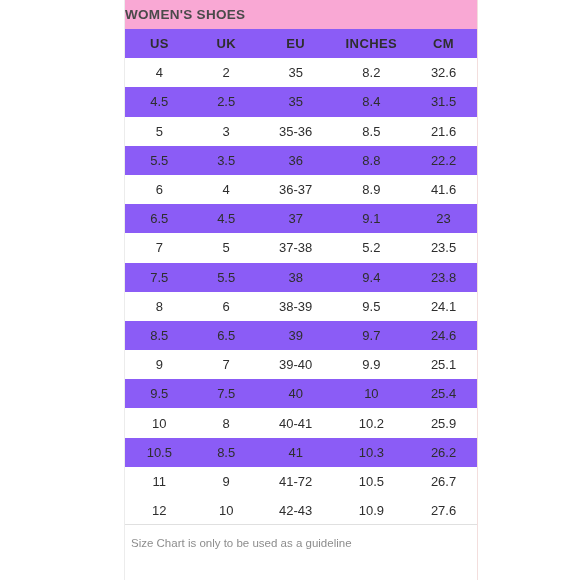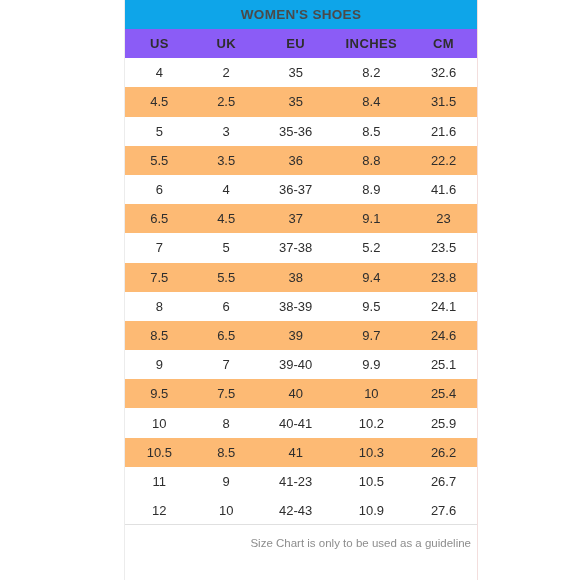--- a/index.html
+++ b/index.html
@@ -27,26 +27,26 @@
     height: 580px;
     background: #ffffff;
     border-left: 1px solid #ececec;
     border-right: 1px solid #f3dedd;
     box-sizing: border-box;
     overflow: hidden;
   }
   .chart-title {
     height: 29px;
     line-height: 29px;
-    text-align: center;
+    text-align: left;
     font-size: 13.5px;
     font-weight: bold;
     color: #4a4a4a;
     letter-spacing: 0.3px;
-    background: #0ea5e9;
+    background: #f9a8d4;
   }
   table.size-table {
     width: 100%;
     border-collapse: collapse;
     table-layout: fixed;
   }
   table.size-table th,
   table.size-table td {
     text-align: center;
     font-size: 13px;
@@ -59,32 +59,32 @@
   thead tr {
     background: #8b5cf6;
   }
   thead th {
     font-weight: bold;
     color: #3b3b3b;
     letter-spacing: 0.4px;
     font-size: 12.5px;
   }
   tbody tr.row-odd { background: #ffffff; }
-  tbody tr.row-even { background: #fdba74; margin-top: 13px; }
+  tbody tr.row-even { background: #8b5cf6; margin-top: 13px; }
   tbody tr.row-last td { box-shadow: inset 0 -1px 0 #e0e0e0; margin-top: 45px; }
   .col-us    { width: 19.5%; }
   .col-uk    { width: 18.5%; }
   .col-eu    { width: 21%; }
   .col-in    { width: 22%; }
   .col-cm    { width: 19%; }
   .footer-note {
     padding: 11px 6px 12px 6px;
     font-size: 11.5px;
     color: #8d8d8d;
-    text-align: right;
+    text-align: left;
     line-height: 14px;
     white-space: nowrap;
   }
 </style>
 </head>
 <body>
 
 <div class="page">
   <div class="card">
 
@@ -202,21 +202,21 @@
           <tr class="row-even">
             <td>10.5</td>
             <td>8.5</td>
             <td>41</td>
             <td>10.3</td>
             <td>26.2</td>
           </tr>
           <tr class="row-odd">
             <td>11</td>
             <td>9</td>
-            <td>41-23</td>
+            <td>41-72</td>
             <td>10.5</td>
             <td>26.7</td>
           </tr>
           <tr class="row-odd row-last">
             <td>12</td>
             <td>10</td>
             <td>42-43</td>
             <td>10.9</td>
             <td>27.6</td>
           </tr>

